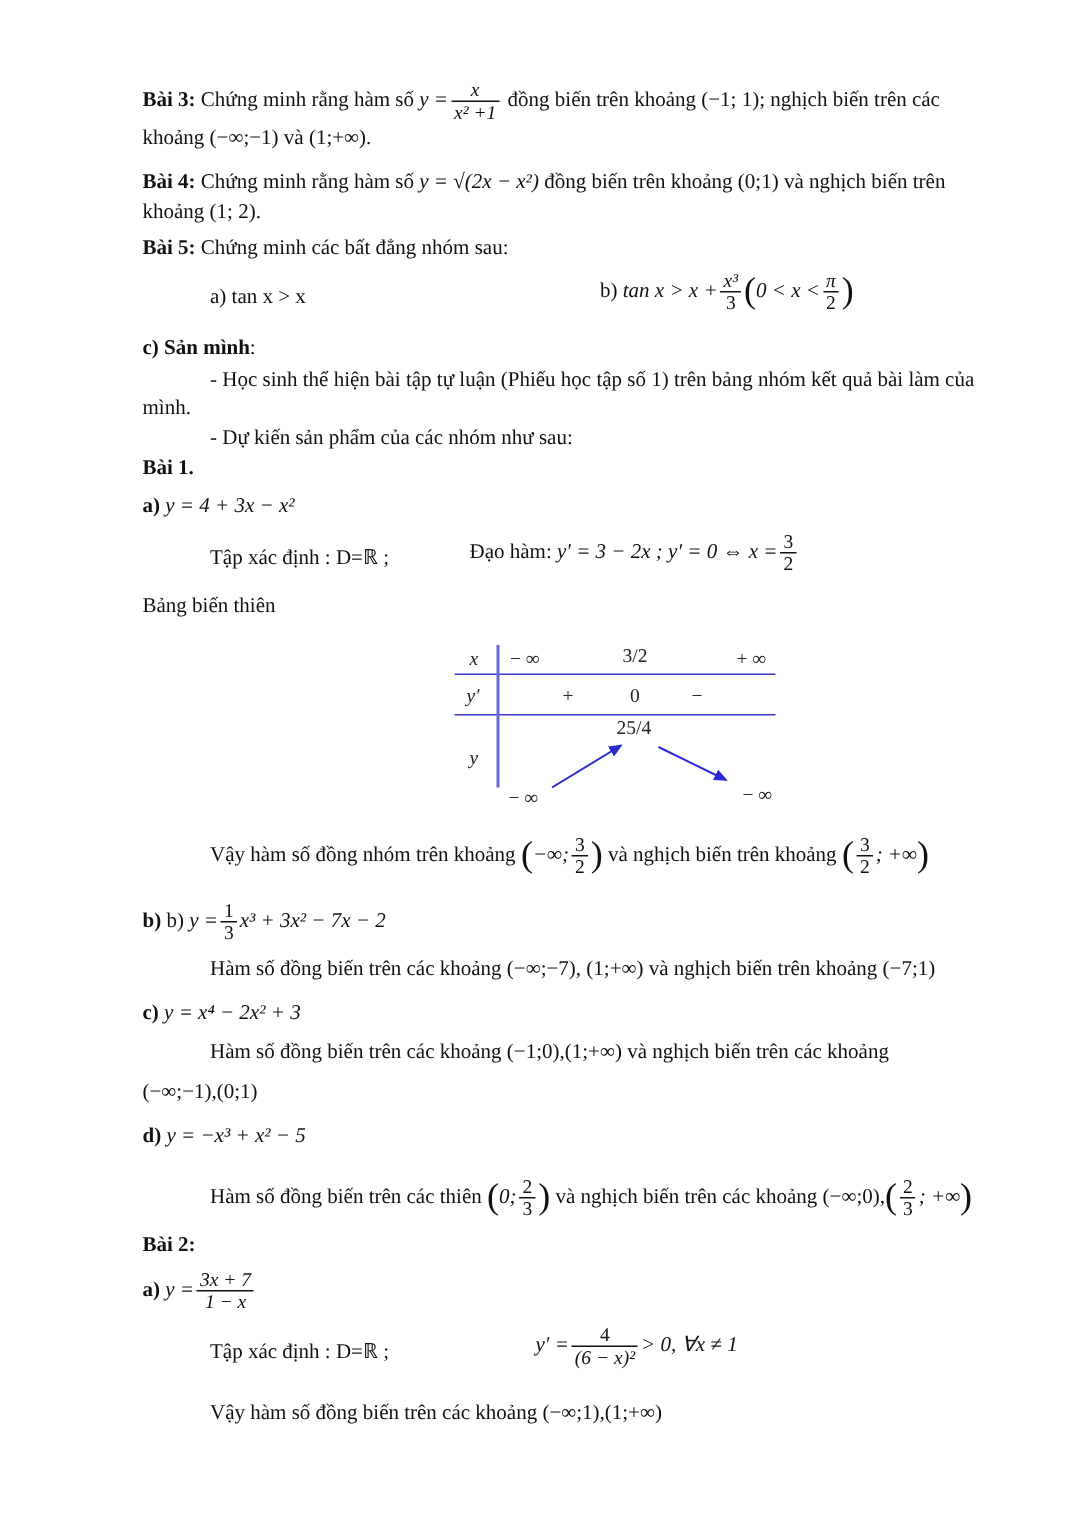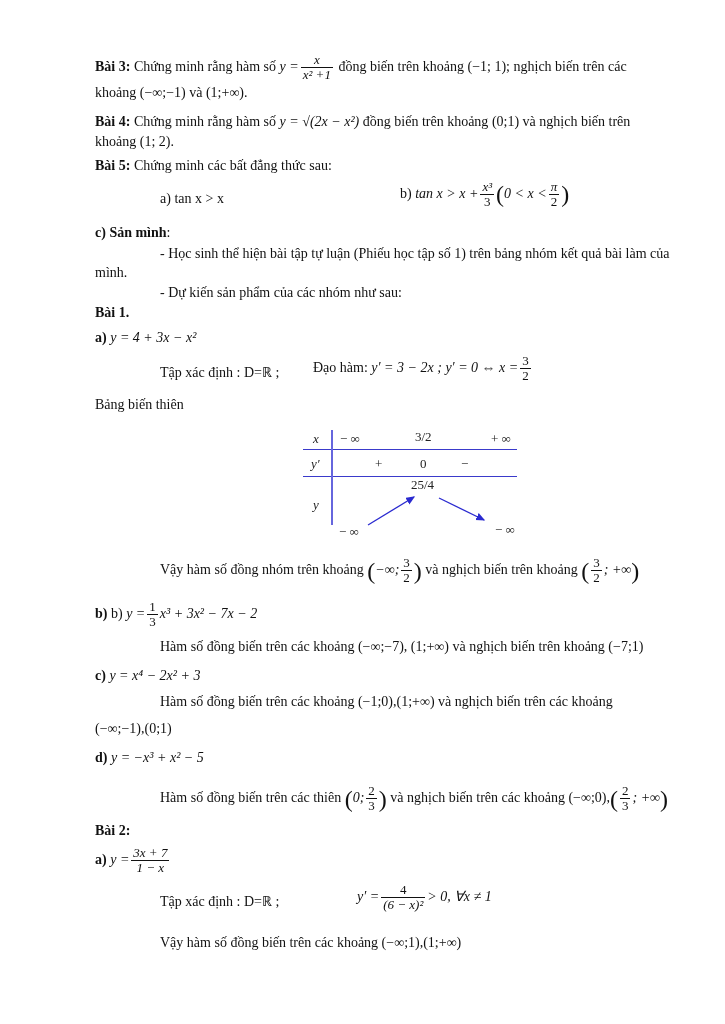--- a/index.html
+++ b/index.html
@@ -1,19 +1,19 @@
 <!DOCTYPE html>
 <html><head>
 <meta charset="utf-8">
 <style>
   html, body { margin:0; padding:0; background:#ffffff; }
   body { width:725px; height:1024px; position:relative; overflow:hidden;
          font-family:"Liberation Serif", serif; font-size:14px; color:#111; }
   .ln { position:absolute; left:95px; white-space:nowrap; line-height:18px; }
-  .ind { left:140px;margin-left:20px; }
+  .ind { left:140px; }
   b { font-weight:bold; }
   .m { font-style:italic; font-family:"Liberation Serif", serif; }
   .frac { display:inline-block; vertical-align:middle; text-align:center; font-size:13px; line-height:14px; margin:0 2px; }
   .frac > span { display:block; padding:0 2px; }
   .frac > .num { border-bottom:1px solid #111; }
   .big { font-size:24px; vertical-align:middle; font-weight:lighter; }
   .right { position:absolute; }
   
   #vtable { position:absolute; left:303px; top:427px; width:218px; height:115px; }
   #vtable .hline { position:absolute; left:0; height:0; border-top:1.5px solid #3a3acb; width:214px; }
@@ -46,21 +46,21 @@
   <span>(0;1)</span>
   <span>và nghịch biến trên</span>
 </div>
 <div class="ln" style="top:133px">
   <span>khoảng</span>
   <span>(1; 2).</span>
 </div>
 
 <div class="ln" style="top:157px">
   <b>Bài 5:</b>
-  <span>Chứng minh các bất đẳng thức sau:</span>
+  <span>Chứng minh các bất đẳng nhóm sau:</span>
 </div>
 <div class="ln ind" style="top:190px">a) tan x   &gt; x</div>
 <div class="right" style="left:400px; top:180px; white-space:nowrap;">
   <span>b)</span>
   <span class="m">tan x &gt; x +</span><span class="frac"><span class="num m">x³</span><span>3</span></span><span class="big">(</span><span class="m">0 &lt; x &lt;</span><span class="frac"><span class="num m">π</span><span>2</span></span><span class="big">)</span>
 </div>
 
 <div class="ln" style="top:224px">
   <b>c) Sản mình</b><span>:</span>
 </div>

